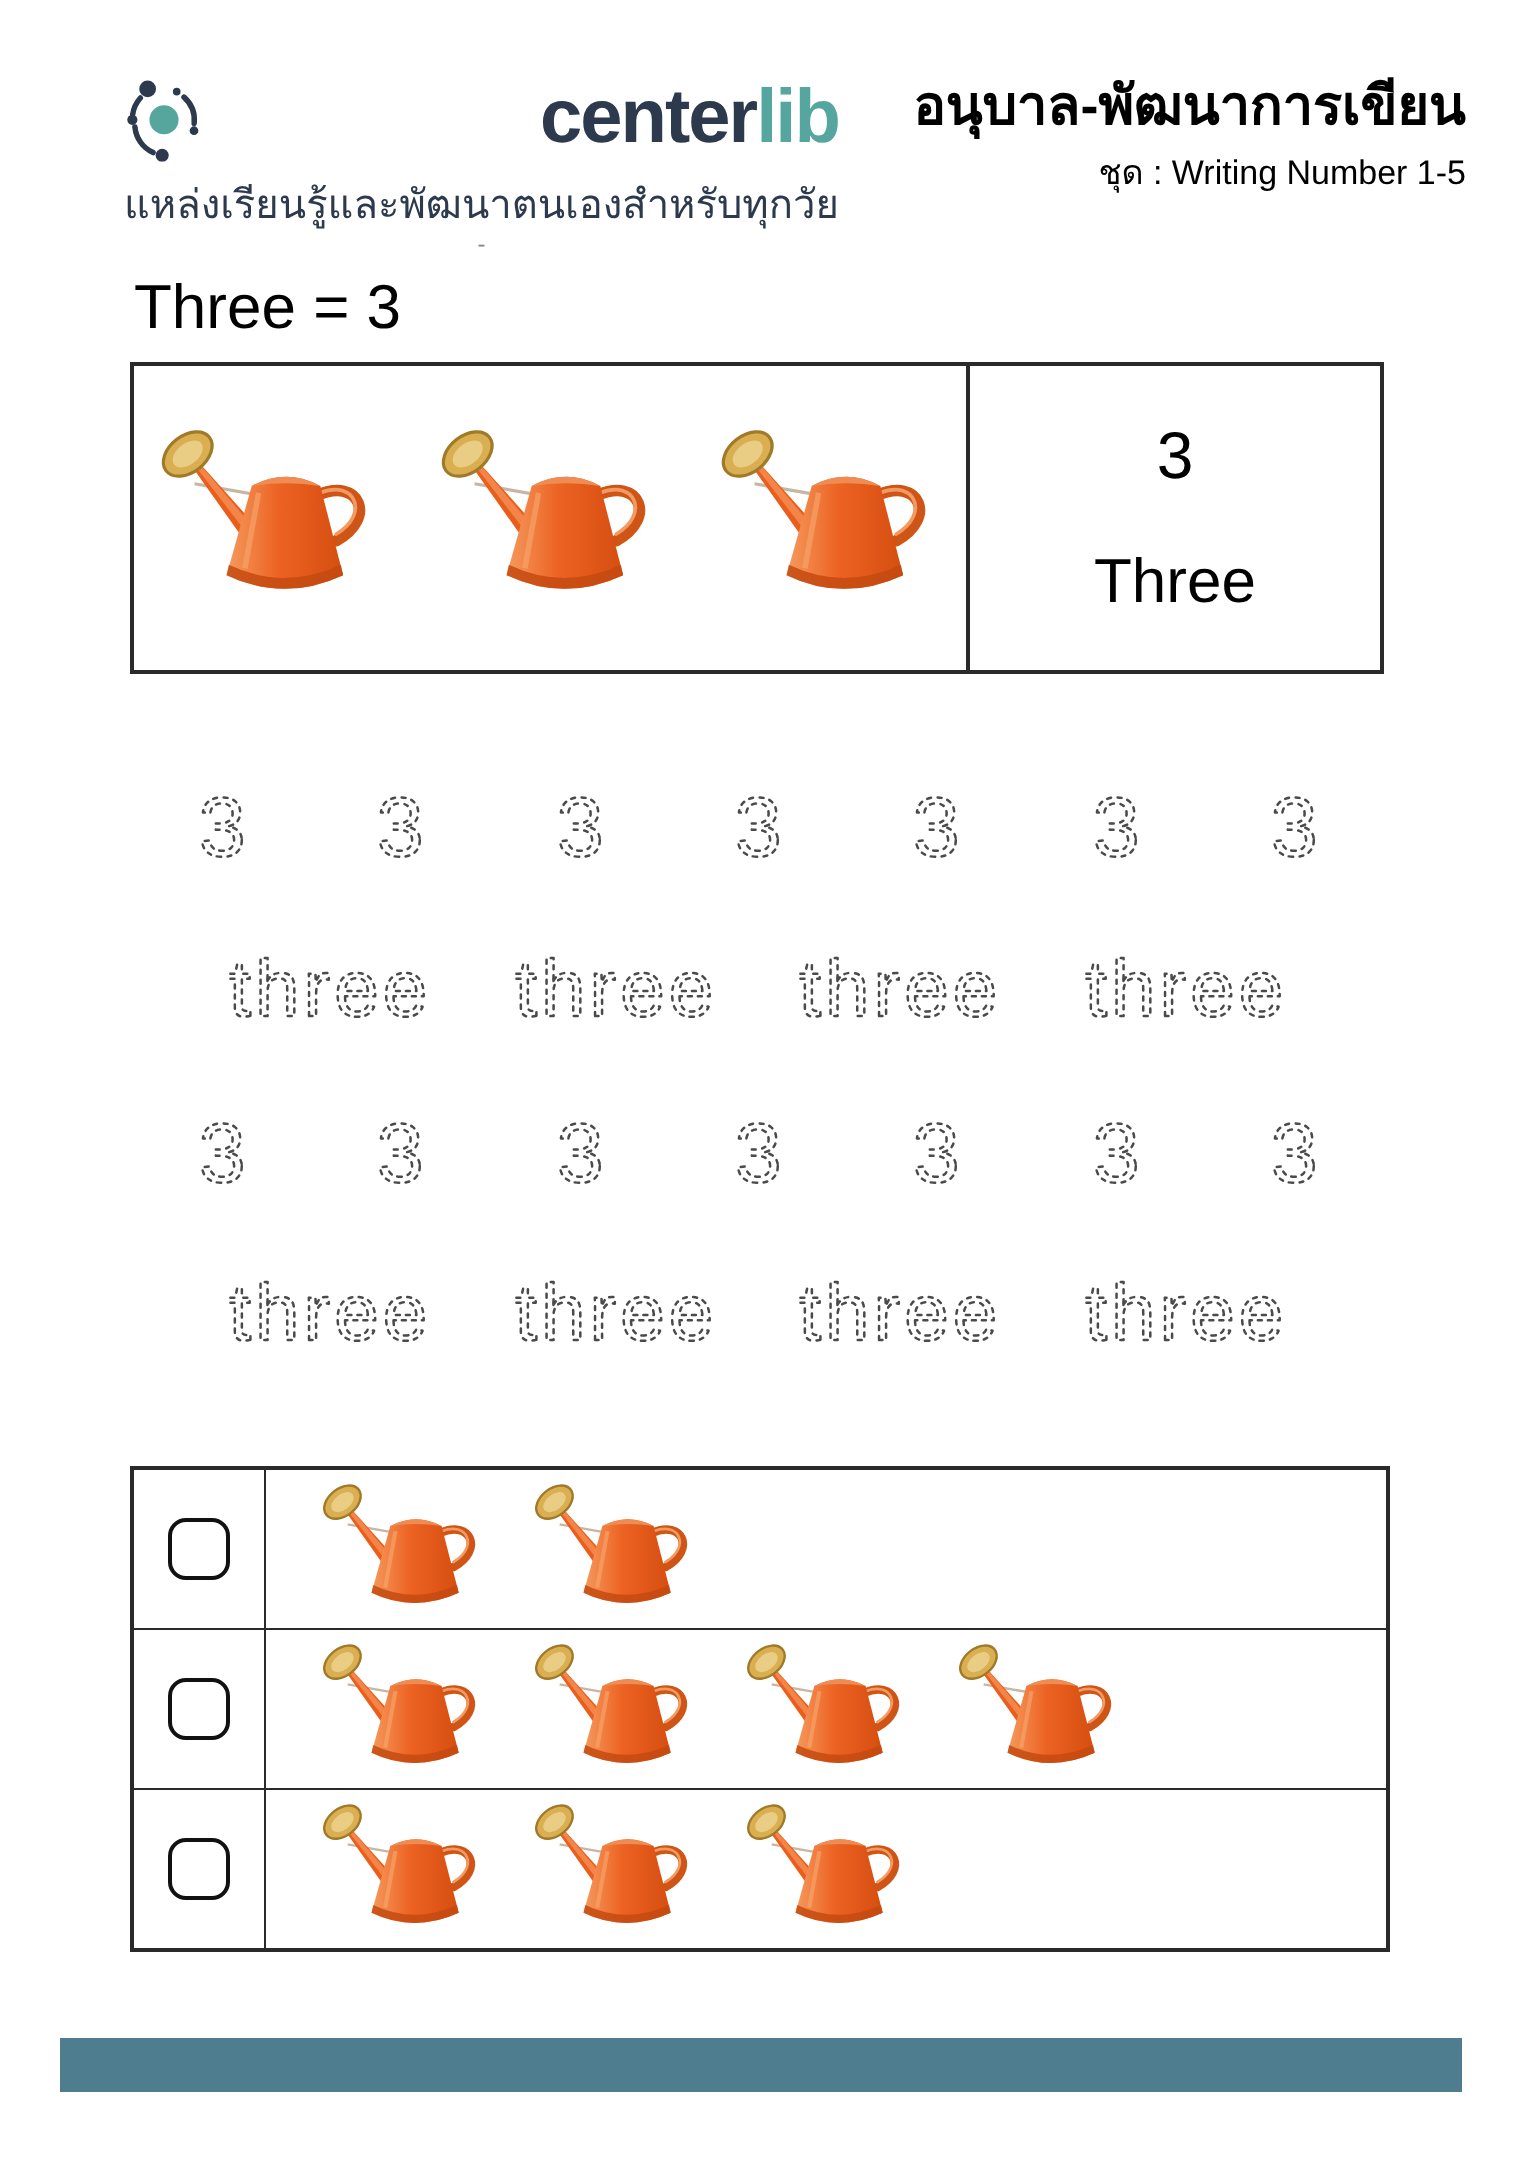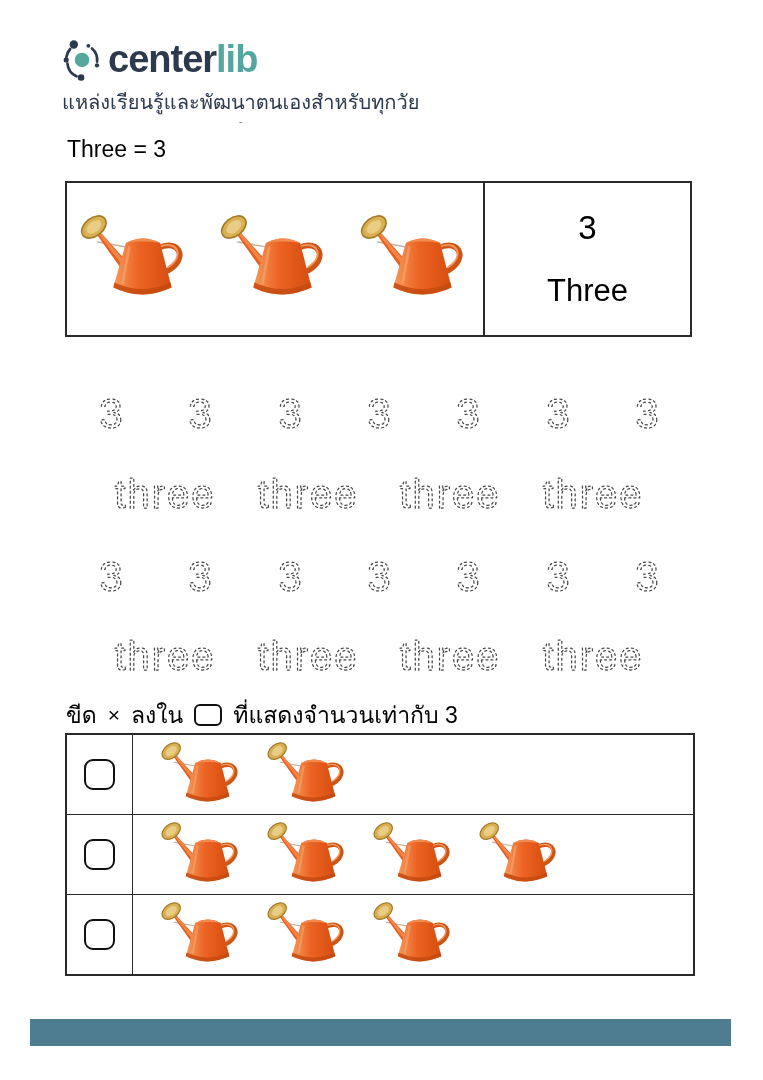--- a/index.html
+++ b/index.html
@@ -4,32 +4,32 @@
 <style>
   html,body{margin:0;padding:0;background:#e9e9e9;}
   .page{
     position:relative;width:763px;height:1080px;background:#ffffff;
     margin:0 auto;overflow:hidden;
     font-family:"Liberation Sans","DejaVu Sans",sans-serif;color:#111;
   }
   
   .header{position:absolute;top:36px;left:62px;right:30px;display:flex;justify-content:space-between;align-items:flex-start;}
   .logo-block{display:flex;flex-direction:column;}
-  .logo-row{display:flex;align-items:center;gap:6px;}
+  .logo-row{display:flex;align-items:center;gap:6px;justify-content:space-between;}
   .logo-icon{width:40px;height:46px;flex:0 0 auto;}
   .brand{font-size:38px;font-weight:bold;letter-spacing:-1px;line-height:1;}
   .brand .b1{color:#2d3a4d;}
   .brand .b2{color:#55a69f;}
   .tagline{margin-top:4px;font-size:20px;color:#2d3a4d;}
   .tagline-dash{display:block;text-align:center;color:#888;font-size:12px;line-height:8px;}
   .title-block{text-align:right;margin-top:2px;}
   .program-title{font-size:27px;font-weight:bold;color:#000;line-height:1.15;}
   .set-label{font-size:17px;color:#000;margin-top:3px;}
   
-  .lesson-heading{position:absolute;top:136px;left:67px;font-size:23px;color:#000;}
+  .lesson-heading{position:absolute;top:136px;left:67px;font-size:31px;color:#000;}
   .example-box{
     position:absolute;top:181px;left:65px;width:627px;height:156px;
     border:2px solid #2a2a2a;box-sizing:border-box;display:flex;
   }
   .example-cans{flex:1 1 auto;display:flex;align-items:center;justify-content:center;gap:14px;}
   .example-cans .can{width:126px;height:96px;}
   .example-answer{
     width:207px;flex:0 0 auto;border-left:2px solid #2a2a2a;box-sizing:border-box;
     display:flex;flex-direction:column;align-items:center;justify-content:center;gap:26px;
   }
@@ -114,20 +114,24 @@
     <div class="logo-block">
       <div class="logo-row">
         <svg class="logo-icon" viewBox="0 0 44 48">
             <use href="#logo-mark"></use>
           </svg>
         <div class="brand"><span class="b1">center</span><span class="b2">lib</span></div>
       </div>
       <div class="tagline">แหล่งเรียนรู้และพัฒนาตนเองสำหรับทุกวัย</div>
       <span class="tagline-dash">-</span>
     </div>
+    <div class="title-block">
+      <div class="program-title">อนุบาล-พัฒนาการเขียน</div>
+      <div class="set-label">ชุด : Writing Number 1-5</div>
+    </div>
   </div>
 
   <div class="lesson-heading">Three = 3</div>
 
   <div class="example-box">
     <div class="example-cans">
         <svg class="can" viewBox="0 0 110 84">
           <use href="#can-symbol"></use>
         </svg>
         <svg class="can" viewBox="0 0 110 84">
@@ -214,27 +218,20 @@
         <text class="trace-text" x="70" y="50" text-anchor="middle" font-size="40" letter-spacing="2">three</text>
       </svg>
     <svg class="trace-item" width="140" height="66" viewBox="0 0 140 66">
         <text class="trace-text" x="70" y="50" text-anchor="middle" font-size="40" letter-spacing="2">three</text>
       </svg>
     <svg class="trace-item" width="140" height="66" viewBox="0 0 140 66">
         <text class="trace-text" x="70" y="50" text-anchor="middle" font-size="40" letter-spacing="2">three</text>
       </svg>
   </div>
 
-  <div class="instruction">
-    <span>ขีด</span>
-    <span class="cross">×</span>
-    <span>ลงใน</span>
-    <span class="inline-box"></span>
-    <span>ที่แสดงจำนวนเท่ากับ 3</span>
-  </div>
 
   <div class="activity-table">
     <div class="activity-row">
       <div class="checkbox-cell">
         <div class="checkbox"></div>
       </div>
       <div class="cans-cell">
           <svg class="can" viewBox="0 0 110 84">
             <use href="#can-symbol"></use>
           </svg>

